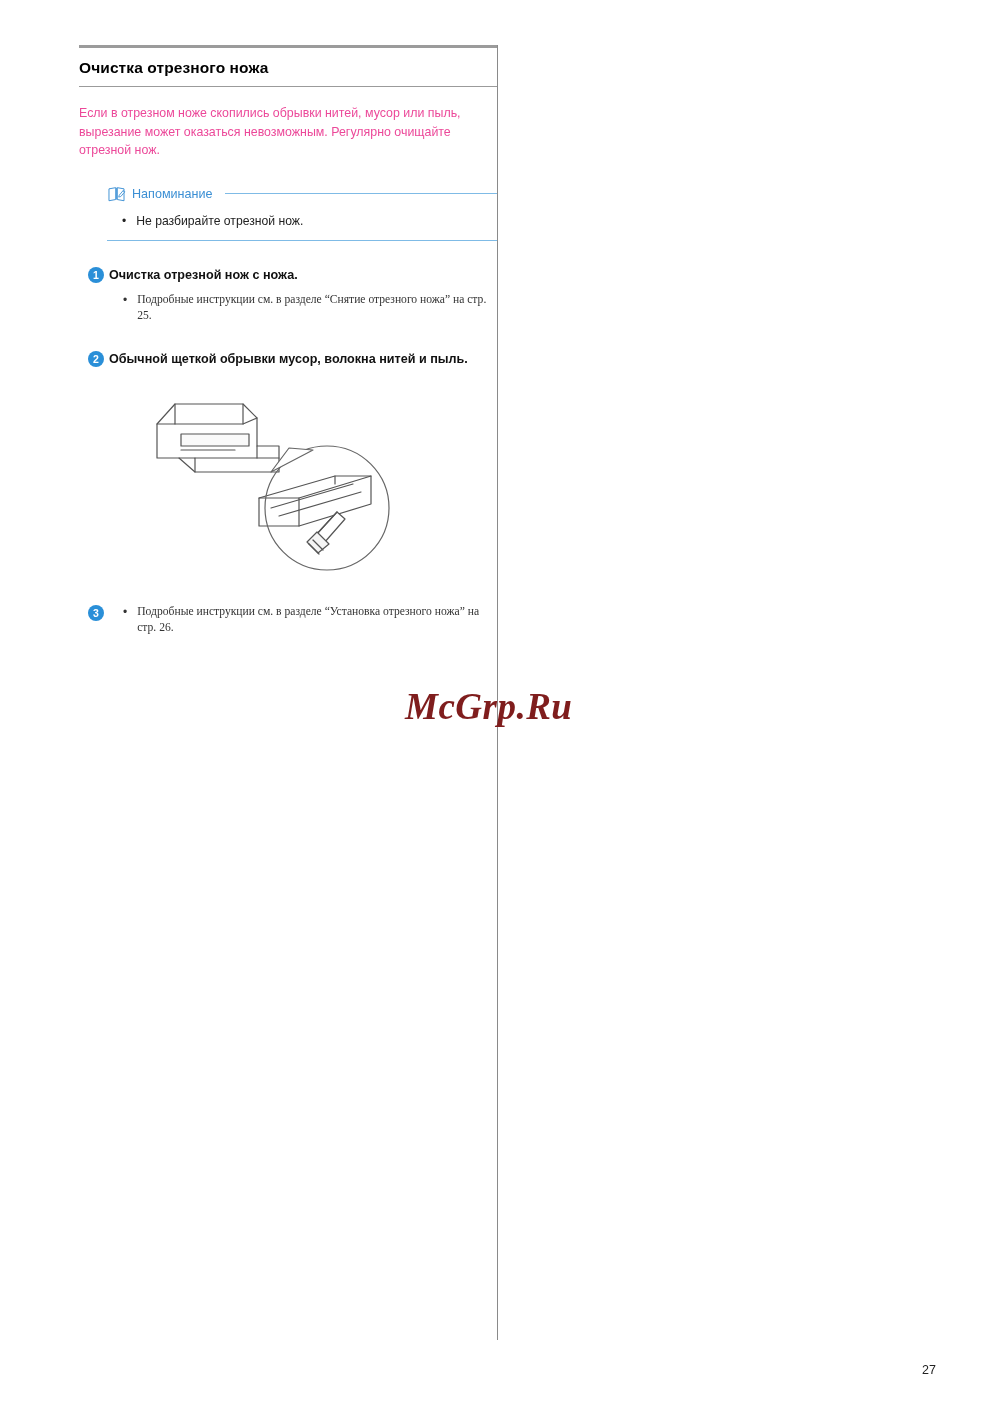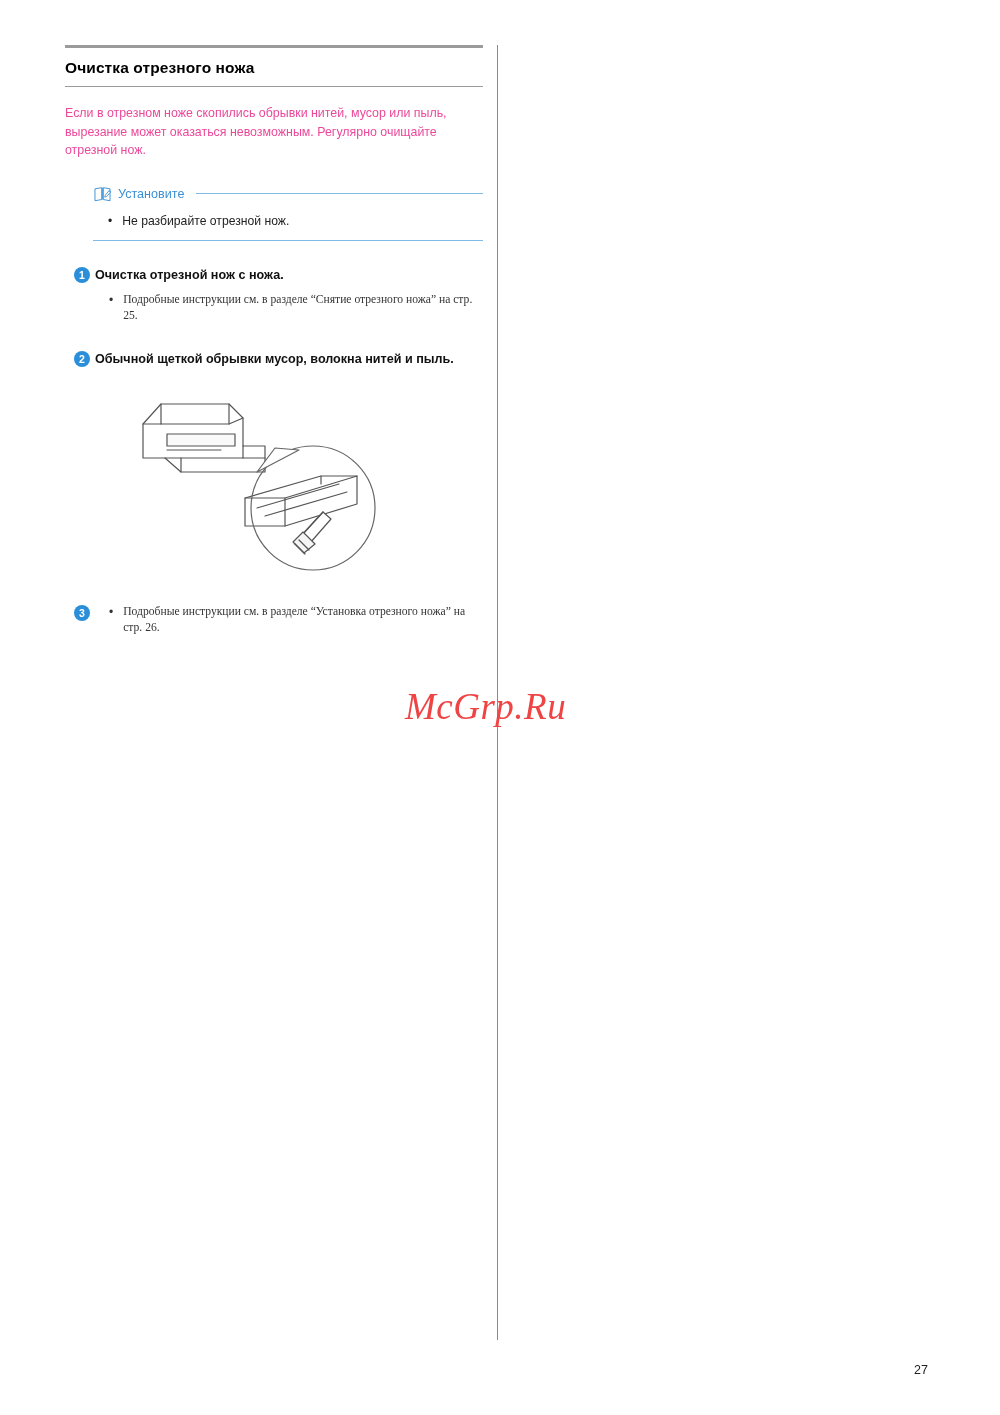--- a/index.html
+++ b/index.html
@@ -26,21 +26,21 @@
     position: absolute;
     left: 497px;
     top: 45px;
     width: 1px;
     height: 1295px;
     background: #8a8a8a;
   }
 
   .content {
     position: absolute;
-    left: 65px;
+    left: 79px;
     top: 45px;
     width: 418px;
   }
 
   .rule-top {
     height: 3px;
     background: #9b9b9b;
     width: 418px;
   }
   .rule-bottom {
@@ -157,30 +157,30 @@
     height: 200px;
   }
 
   
   .watermark {
     position: absolute;
     left: 405px;
     top: 685px;
     font-family: "Liberation Serif", serif;
     font-style: italic;
-    font-weight: normal;
+    font-weight: bold;
     font-size: 37px;
-    color: #ef4444;
+    color: #7f1d1d;
     letter-spacing: 0.5px;
     white-space: nowrap;
   }
 
   .page-number {
     position: absolute;
-    right: 72px;
+    right: 64px;
     top: 1363px;
     font-size: 12.5px;
     color: #222;
   }
 </style>
 </head>
 <body>
 
 <div class="page">
 
@@ -197,21 +197,21 @@
     
     <div class="reminder">
       <div class="reminder-head">
         <svg class="reminder-icon" viewBox="0 0 24 20">
           <path d="M2.5 3.5 L11 2 L11 17 L2.5 18.5 Z" fill="#ffffff" stroke="#3b8fd4" stroke-width="1.2"></path>
           <path d="M21.5 3.5 L13 2 L13 17 L21.5 18.5 Z" fill="#ffffff" stroke="#3b8fd4" stroke-width="1.2"></path>
           <path d="M12 2.2 L12 17" stroke="#3b8fd4" stroke-width="1"></path>
           <path d="M15.5 11.5 L20.5 5.5 L22.5 7.2 L17.4 13.2 L14.8 13.9 Z" fill="#ffffff" stroke="#3b8fd4" stroke-width="1.1"></path>
           <path d="M19.9 6.2 L21.9 7.9" stroke="#3b8fd4" stroke-width="0.9"></path>
         </svg>
-        <span class="reminder-title">Установите</span>
+        <span class="reminder-title">Напоминание</span>
         <span class="headline"></span>
       </div>
       <div class="reminder-body">
         <div class="bullet-row">
           <span class="bullet-dot">•</span>
           <span class="txt">Не разбирайте отрезной нож.</span>
         </div>
       </div>
     </div>
 

